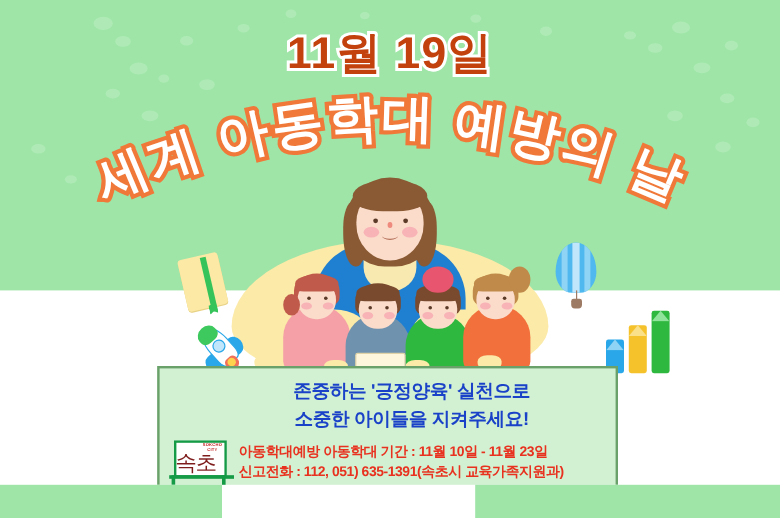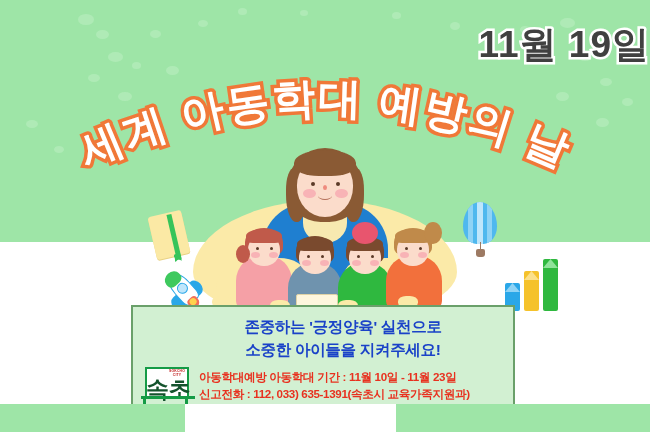--- a/index.html
+++ b/index.html
@@ -100,22 +100,22 @@
   .bl-basket{position:absolute;left:13px;top:47px;width:9px;height:8px;
      background:#9d7a63;border-radius:2px 2px 3px 3px;}
   .bl-rope{position:absolute;left:16.5px;top:40px;width:1.2px;height:8px;background:#9d7a63;}
 
   .pencils{position:absolute;left:505px;top:255px;width:56px;height:56px;}
   .pen{position:absolute;bottom:0;border-radius:2px 2px 2px 2px;}
   .pen .tip{position:absolute;left:0;top:0;width:100%;height:9px;}
 
   
   .date{
-    position:absolute;left:0;right:0;top:20px;text-align:right;
-    font-size:37px;font-weight:bold;letter-spacing:1px;color:#404040;
+    position:absolute;left:0;right:0;top:20px;text-align:center;
+    font-size:37px;font-weight:bold;letter-spacing:1px;color:#c2410c;
     -webkit-text-stroke:5px #ffffff;paint-order:stroke fill;
     text-shadow:0 2px 0 rgba(255,255,255,.9);
   }
   .arch{position:absolute;left:0;top:78px;width:650px;height:105px;}
   .arch svg{overflow:visible;}
   .arch .a-stroke{fill:none;stroke:#f07838;stroke-width:7px;
      font-size:43px;font-weight:bold;letter-spacing:2px;
      font-family:"Liberation Sans","DejaVu Sans",sans-serif;}
   .arch .a-fill{fill:#ffffff;font-size:43px;font-weight:bold;letter-spacing:2px;
      font-family:"Liberation Sans","DejaVu Sans",sans-serif;}
@@ -134,22 +134,22 @@
     color:#e8311f;font-size:11.6px;font-weight:bold;line-height:16.5px;
     letter-spacing:-0.35px;
   }
 
   
   .logo{position:absolute;left:8px;top:58px;width:54px;height:40px;}
   .logo-frame{position:absolute;left:4px;top:2px;width:44px;height:31px;
     border:2px solid #159b46;box-sizing:border-box;background:#ffffff;}
   .logo-en{position:absolute;left:26px;top:4px;font-size:3.4px;color:#c01c1c;
     font-weight:bold;line-height:4.4px;letter-spacing:.2px;text-align:center;width:20px;}
-  .logo-ko{position:absolute;left:5px;top:9px;width:44px;font-size:23px;
-    color:#14532d;font-weight:bold;letter-spacing:-1px;}
+  .logo-ko{position:absolute;left:5px;top:9px;width:44px;font-size:18px;
+    color:#7f1d1d;font-weight:normal;letter-spacing:-1px;}
   .logo-bar{position:absolute;left:0;top:31px;width:54px;height:3px;background:#159b46;}
   .logo-leg{position:absolute;left:2px;top:31px;width:3px;height:9px;background:#159b46;}
   .logo-leg2{position:absolute;left:44px;top:31px;width:3px;height:9px;background:#159b46;}
 
   
   .bottomband{position:absolute;left:0;right:0;bottom:0;height:28px;background:#ffffff;}
   .sideL{position:absolute;left:0;bottom:0;width:185px;height:28px;background:#9ee5a7;}
   .sideR{position:absolute;right:0;bottom:0;width:254px;height:28px;background:#9ee5a7;}
 
   
@@ -345,21 +345,21 @@
         <span>SOKCHO</span><br><span>CITY</span>
       </div>
       <div class="logo-ko">속초</div>
       <div class="logo-bar"></div>
       <div class="logo-leg"></div>
       <div class="logo-leg2"></div>
     </div>
 
     <div class="info">
       <div>아동학대예방 아동학대 기간 : 11월 10일 - 11월 23일</div>
-      <div>신고전화 : 112, 033) 635-1391(속초시 교육가족지원과)</div>
+      <div>신고전화 : 112, 051) 635-1391(속초시 교육가족지원과)</div>
     </div>
   </div>
 
   <div class="bottomband"></div>
   <div class="sideL"></div>
   <div class="sideR"></div>
 
 
 </div>
 

